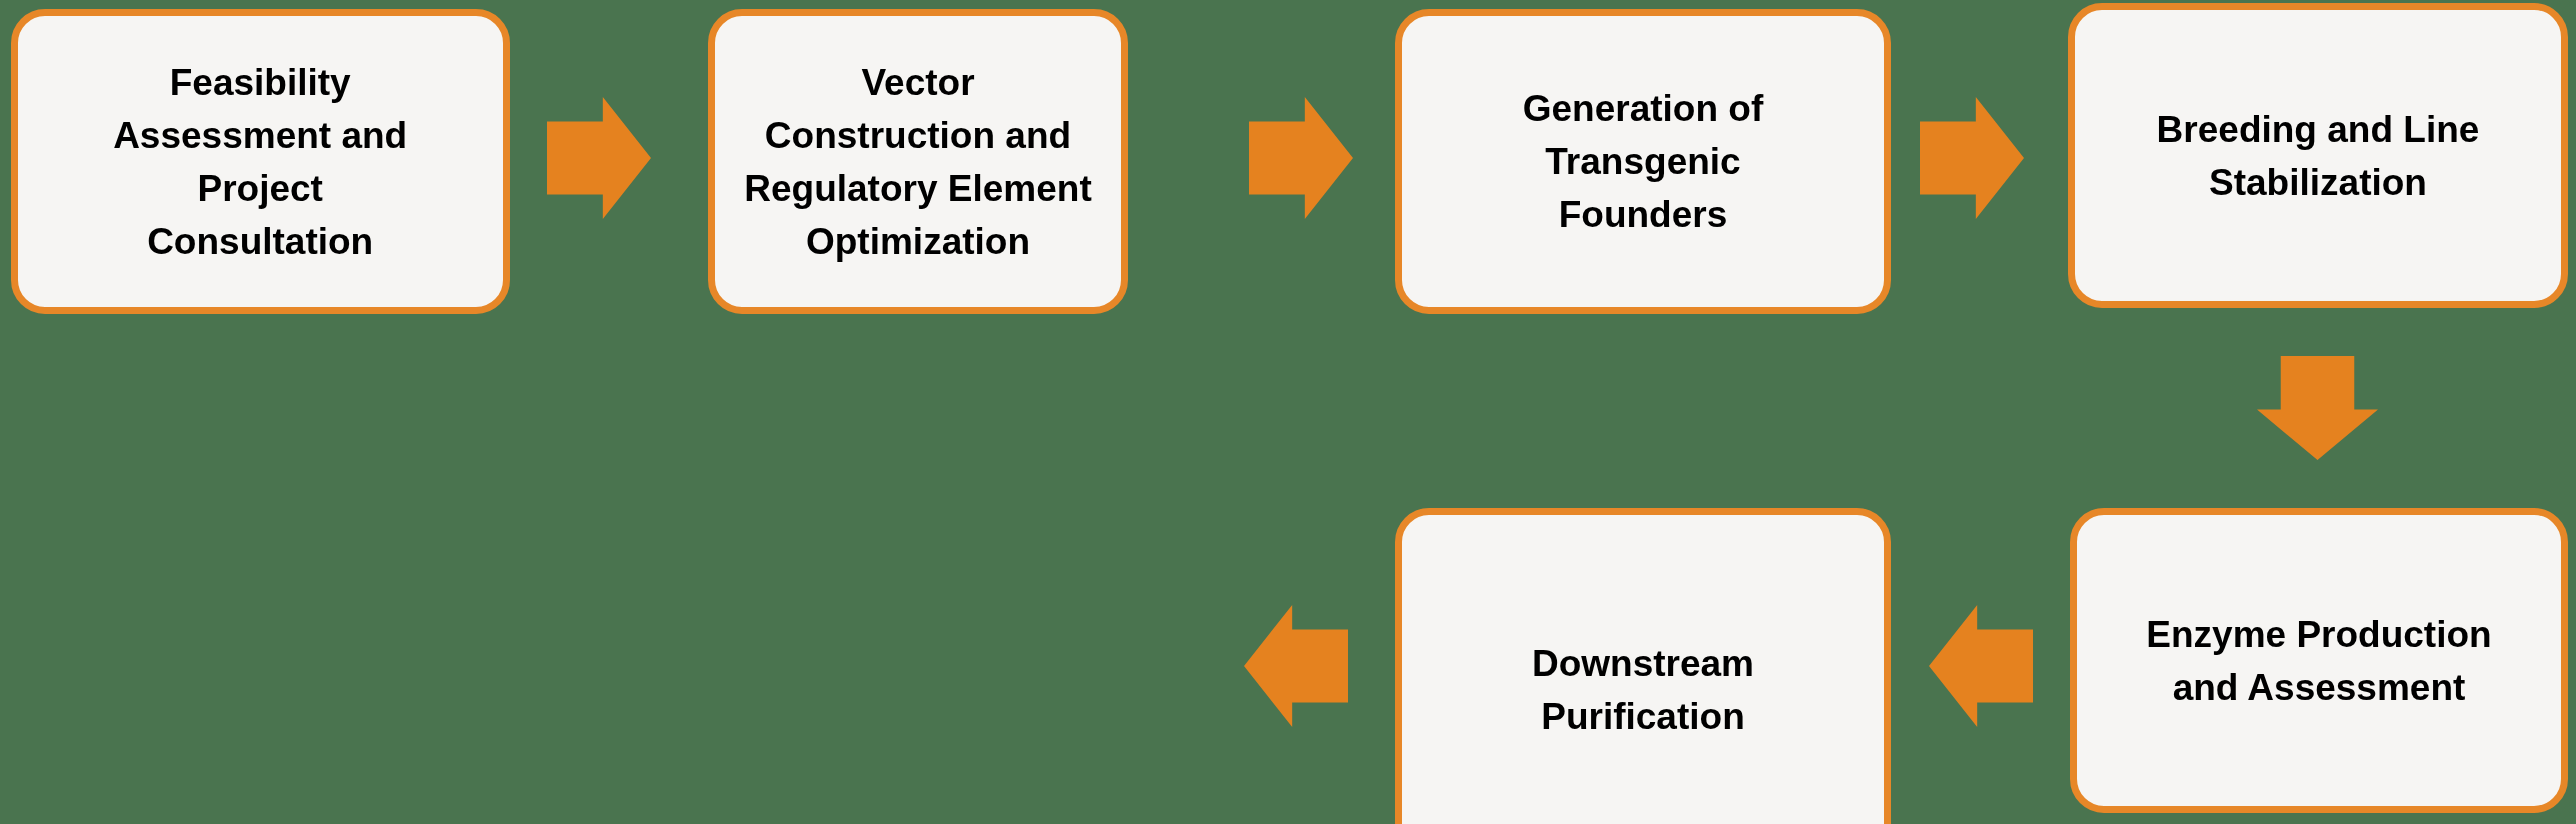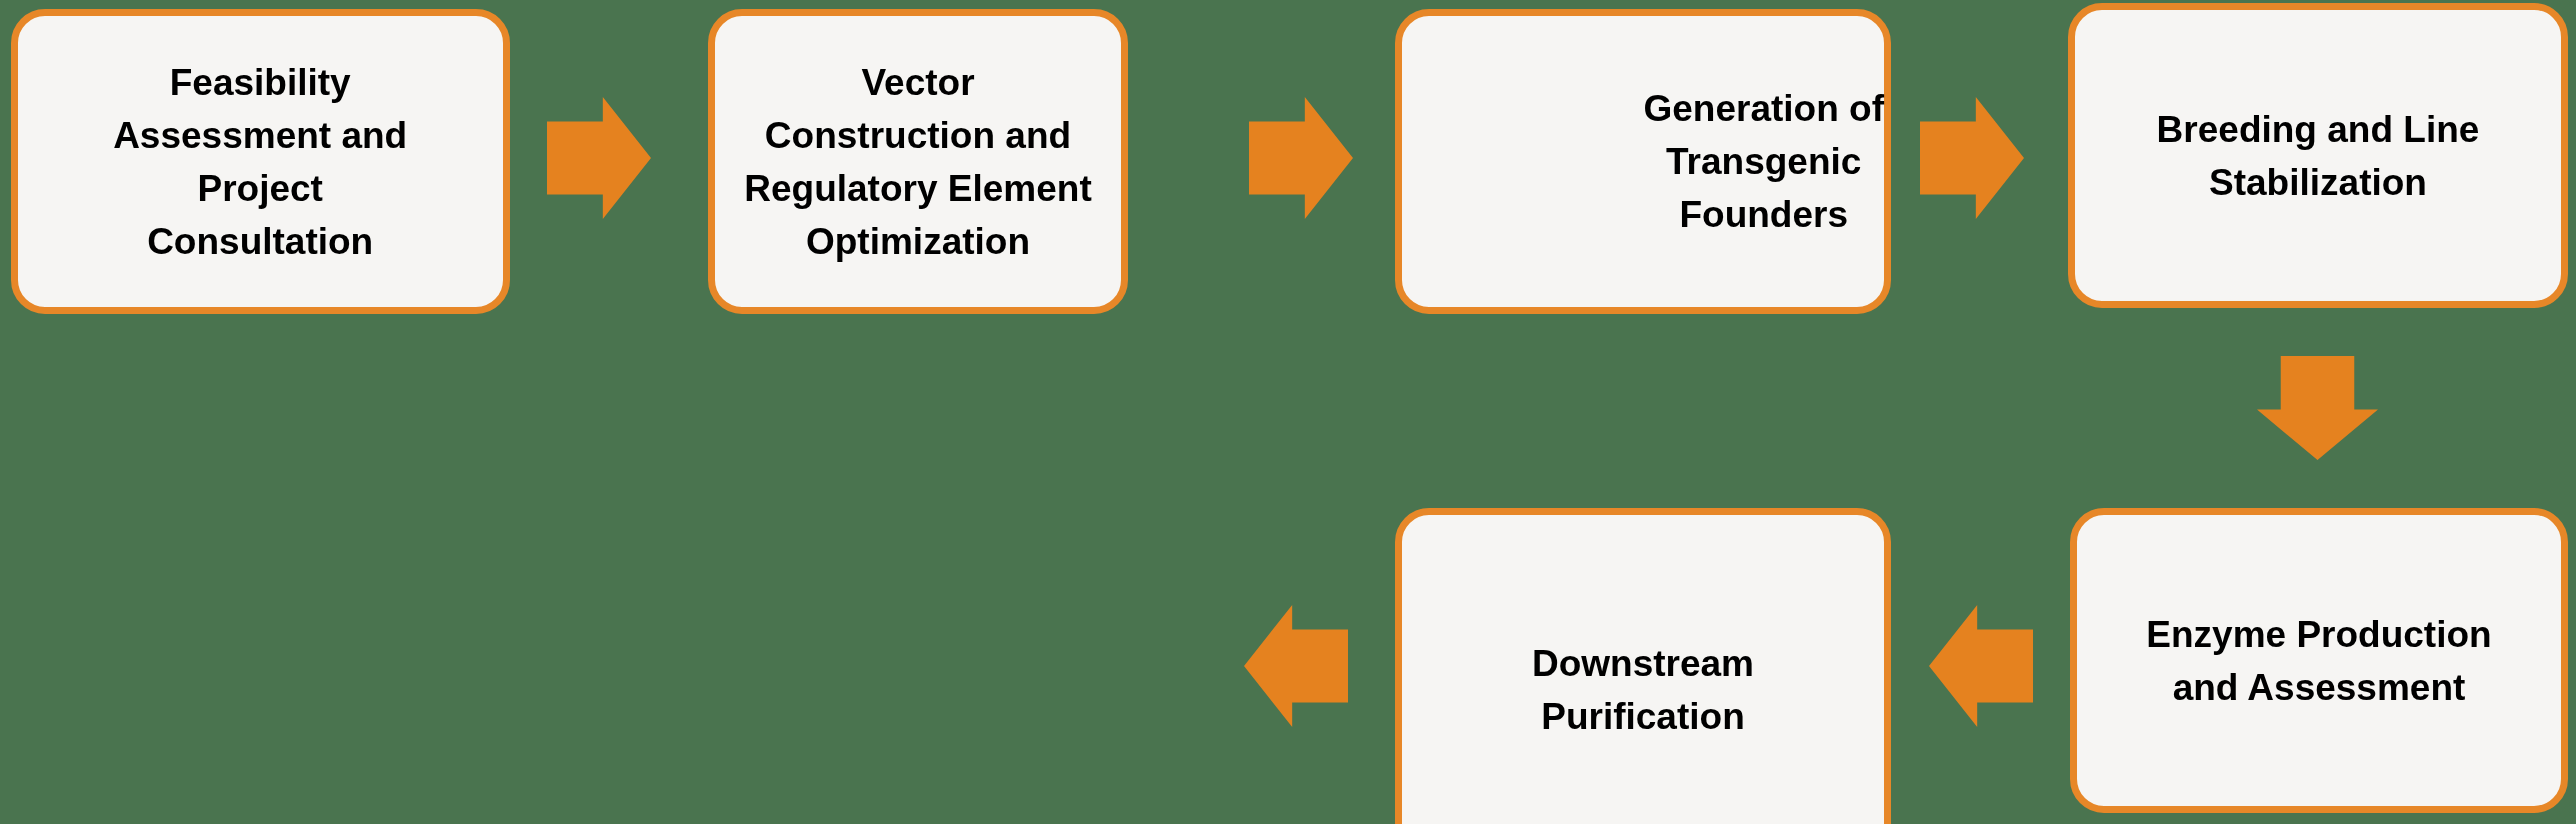--- a/index.html
+++ b/index.html
@@ -37,21 +37,21 @@
     color: var(--text);
     white-space: pre-line;
   }
   .arrow {
     position: absolute;
     color: var(--arrow-orange);
     display: block;
   }
   .b1 { left: 10.7px;   top: 9.2px;  width: 499px; height: 305px; }
   .b2 { left: 708px;  top: 9.2px;  width: 420px; height: 305px; }
-  .b3 { left: 1395px; top: 9.2px;  width: 496px; height: 305px; justify-content: flex-end; }
+  .b3 { left: 1395px; top: 9.2px;  width: 496px; height: 305px; }
   .b4 { left: 2068px; top: 3px;  width: 500px; height: 305px; }
   .b5 { left: 2070px; top: 508px; width: 498px; height: 305px; }
   .b6 { left: 1395px; top: 508px; width: 496px; height: 364px; }
   .b7 { left: 708px;  top: 508px; width: 496px; height: 305px; }
   .a1 { left: 547px;  top: 97px; width: 104px; height: 122px; }
   .a2 { left: 1249px; top: 97px; width: 104px; height: 122px; }
   .a3 { left: 1920px; top: 97px; width: 104px; height: 122px; }
   .a4 { left: 2257px; top: 356px; width: 121px; height: 104px; }
   .a5 { left: 1929px; top: 605px; width: 104px; height: 122px; }
   .a6 { left: 1244px; top: 605px; width: 104px; height: 122px; }

